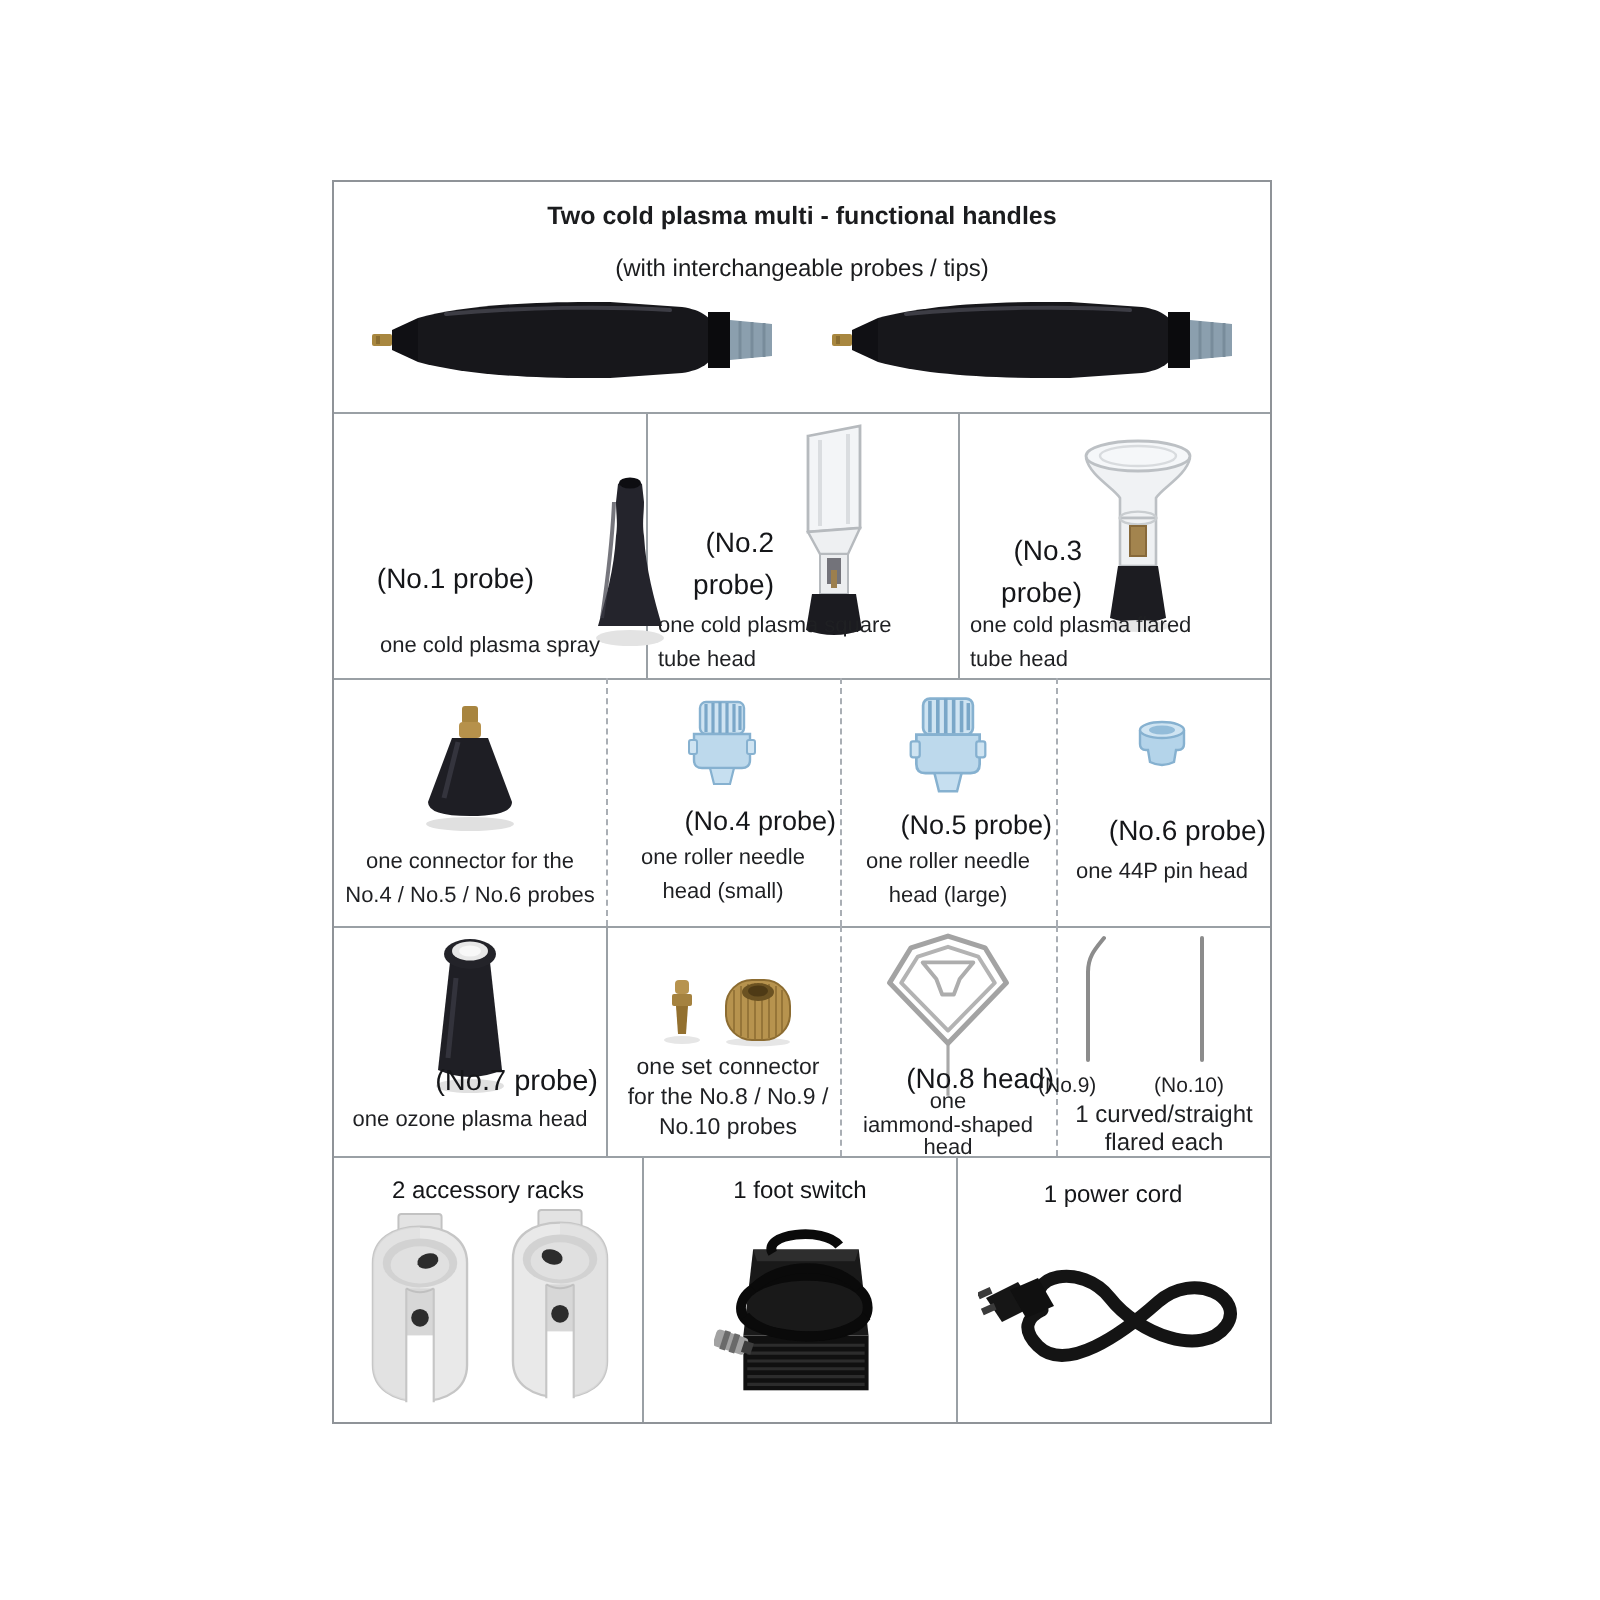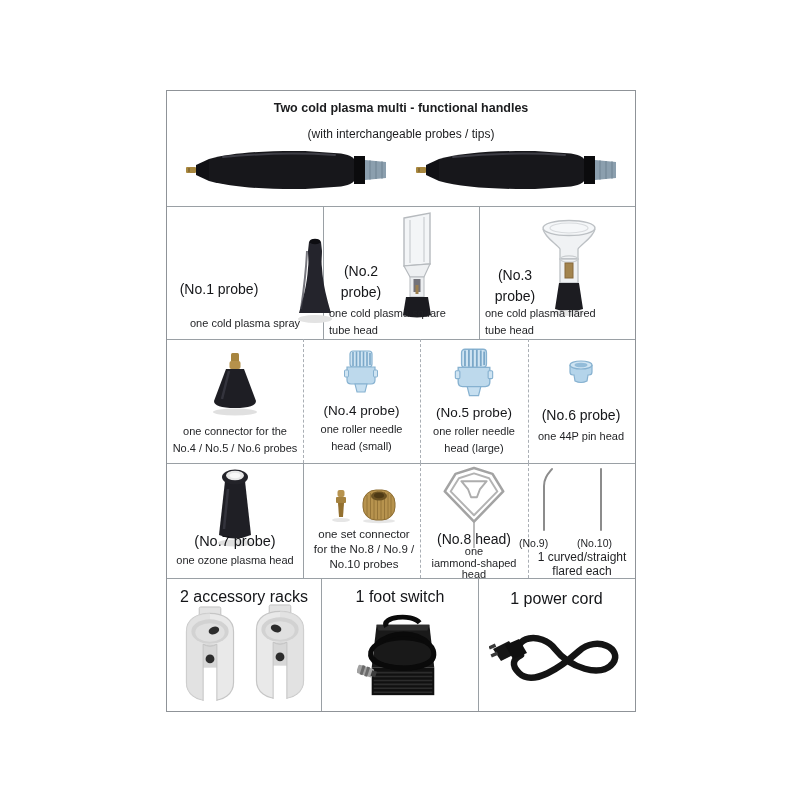--- a/index.html
+++ b/index.html
@@ -6,26 +6,26 @@
   .page{position:relative;width:800px;height:800px;background:#ffffff;overflow:hidden;
         font-family:"Liberation Sans",sans-serif;color:#1b1c1e;padding-left:12px;}
   .board{position:absolute;left:166px;top:90px;width:468px;height:620px;
          border:1px solid #8f9398;background:#ffffff;}
   .abs{position:absolute;}
   .hline{position:absolute;left:0;width:100%;height:0;border-top:1px solid #9aa0a5;}
   .vline{position:absolute;width:0;border-left:1px solid #9aa0a5;}
   .vdash{position:absolute;width:0;border-left:1px dashed #a9aeb4;}
   .title{font-size:12.5px;font-weight:bold;text-align:center;width:100%;}
   .subtitle{font-size:12px;text-align:center;width:100%;}
-  .lbl{font-size:14px;line-height:1.5;text-align:center;color:#151619;}
+  .lbl{font-size:14px;line-height:1.5;text-align:right;color:#151619;}
   .cap{font-size:11px;line-height:1.5;color:#1f2023;}
   .cap.c{text-align:center;}
   .cap.l{text-align:left;}
   .small-lbl{font-size:10.5px;text-align:left;color:#1f2023;}
-  .row5-title{font-size:16px;text-align:center;color:#141518;}
+  .row5-title{font-size:12px;text-align:center;color:#141518;}
   svg{display:block;}
 </style>
 </head>
 <body>
 
 <div class="page">
   <div class="board">
 
     <div class="hline" style="top:115px"></div>
     <div class="hline" style="top:248px"></div>

